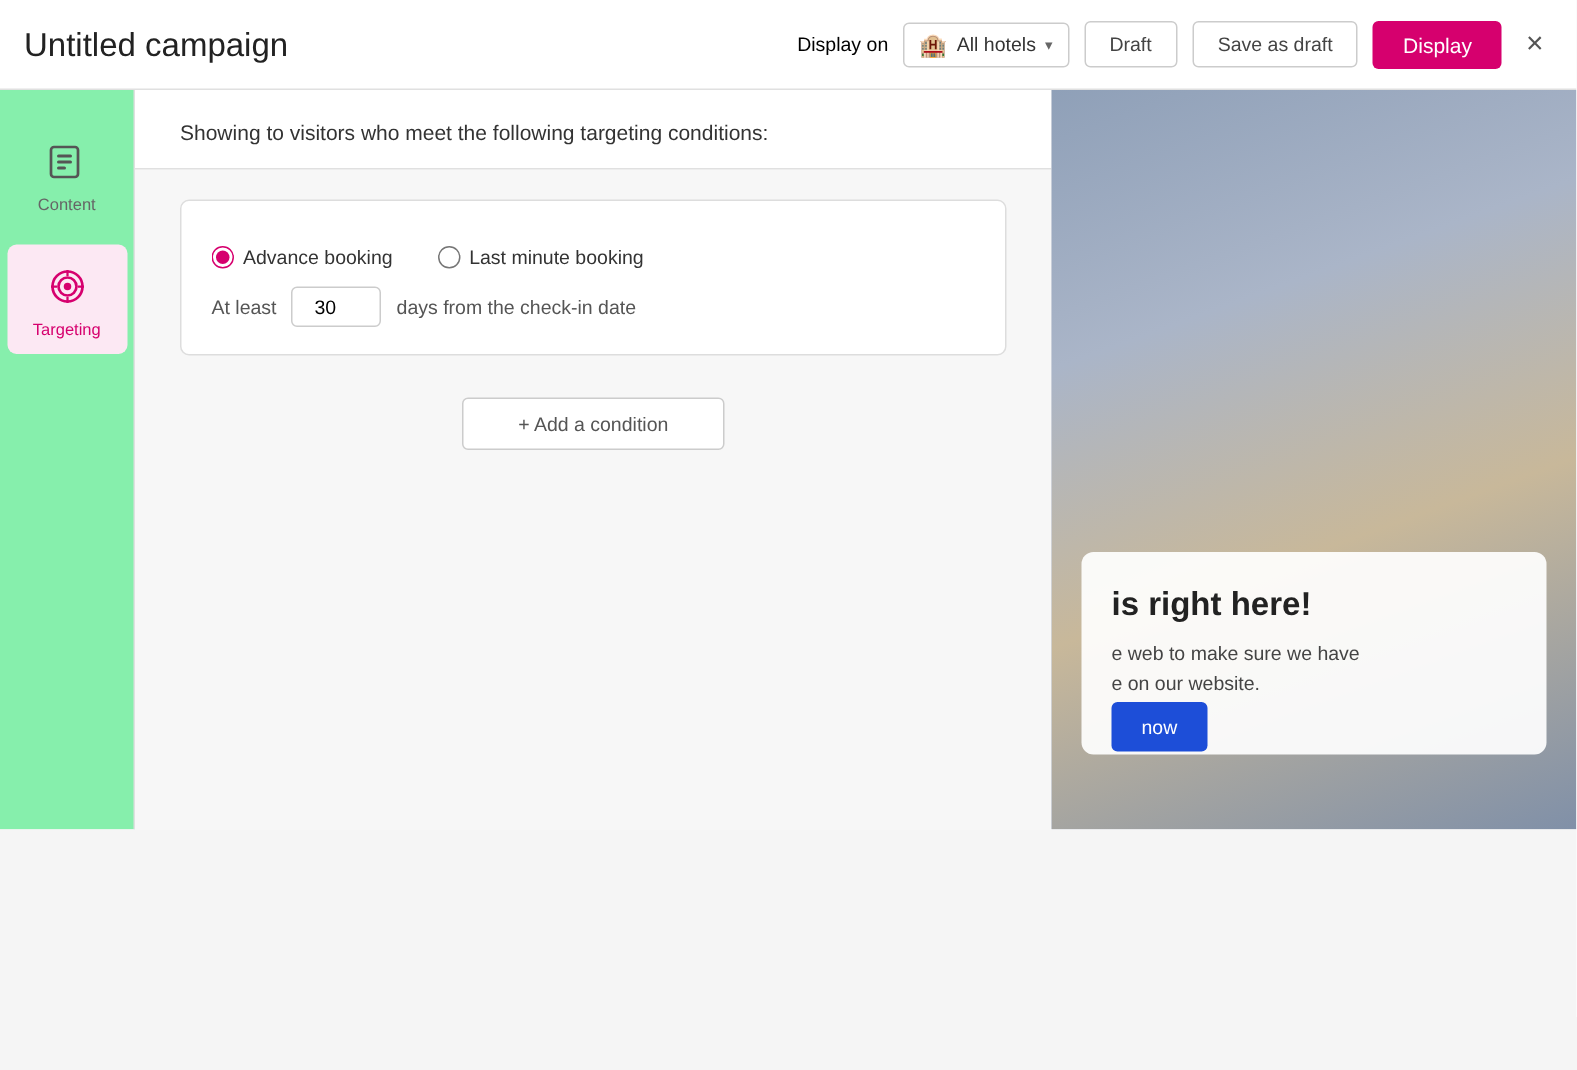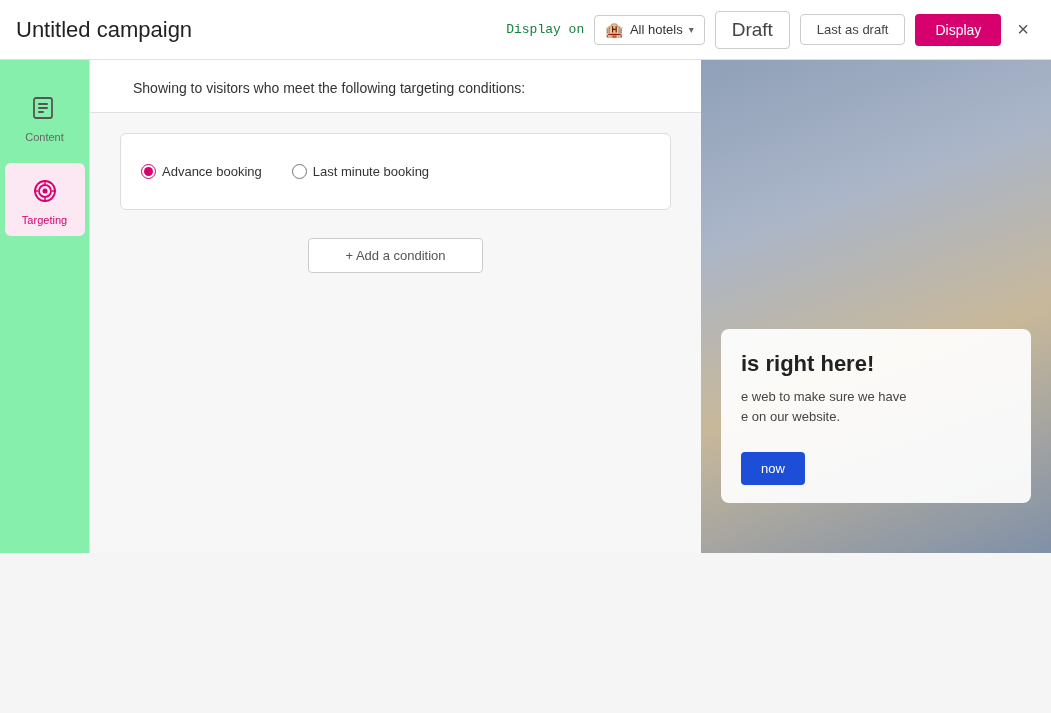--- a/index.html
+++ b/index.html
@@ -36,23 +36,22 @@
       flex: 1;
       min-width: 0;
     }
     .header-right {
       display: flex;
       align-items: center;
       gap: 10px;
       margin-left: auto;
     }
     .display-on-label {
-      color: #15803d;
-      font-size: 13px;
-      font-family: Liberation Mono, monospace;
+      color: #000000;
+      font-size: 13px;
     }
     .hotel-selector {
       display: flex;
       align-items: center;
       gap: 6px;
       border: 1px solid #ccc;
       border-radius: 4px;
       padding: 5px 10px;
       background: #fff;
       cursor: pointer;
@@ -66,21 +65,21 @@
       font-size: 10px;
       color: #666;
     }
     .btn-draft {
       border: 1px solid #ccc;
       background: #fff;
       color: #444;
       padding: 7px 16px;
       border-radius: 4px;
       cursor: pointer;
-      font-size: 19px;
+      font-size: 13px;
     }
     .btn-save-draft {
       border: 1px solid #ccc;
       background: #fff;
       color: #444;
       padding: 7px 16px;
       border-radius: 4px;
       cursor: pointer;
       font-size: 13px;
     }
@@ -161,21 +160,20 @@
     }
 
     .targeting-header {
       background: #fff;
       padding: 20px 30px 16px 30px;
       border-bottom: 1px solid #e0e0e0;
     }
     .targeting-header-text {
       font-size: 14px;
       color: #333;
-      margin-left: 13px;
     }
 
     .conditions-area {
       padding: 20px 30px;
       flex: 1;
     }
 
     
     .condition-card {
       background: #fff;
@@ -288,33 +286,33 @@
       position: absolute;
       top: 0; left: 0;
     }
     .preview-overlay-card {
       position: absolute;
       bottom: 50px;
       left: 20px;
       right: 20px;
       background: rgba(255,255,255,0.92);
       border-radius: 8px;
-      padding: 22px 20px 18px;
+      padding: 22px 20px 2px;
     }
     .preview-card-title {
       font-size: 22px;
       font-weight: 700;
       color: #222;
       margin-bottom: 10px;
     }
     .preview-card-text {
       font-size: 13px;
       color: #444;
       line-height: 1.5;
-      margin-bottom: 26px;
+      margin-bottom: 3px;
     }
     .preview-card-btn {
       background: #1d4ed8;
       color: #fff;
       border: none;
       border-radius: 4px;
       padding: 9px 20px;
       cursor: pointer;
       font-size: 13px;
       font-weight: 500;
@@ -328,21 +326,21 @@
   <div class="header">
     <input class="campaign-title-input" type="text" value="Untitled campaign" style="">
     <div class="header-right">
       <span class="display-on-label">Display on</span>
       <div class="hotel-selector">
         <span class="hotel-icon">🏨</span>
         <span>All hotels</span>
         <span class="chevron">▾</span>
       </div>
       <button class="btn-draft">Draft</button>
-      <button class="btn-save-draft">Last as draft</button>
+      <button class="btn-save-draft">Save as draft</button>
       <button class="btn-publish">Display</button>
       <button class="btn-close">×</button>
     </div>
   </div>
 
   <div class="body-area">
 
     <div class="sidebar">
       <div class="sidebar-item">
         <div class="icon-area">
@@ -383,20 +381,25 @@
             <label class="radio-option">
               <input type="radio" name="booking_type" value="advance" checked="" style="">
               <span>Advance booking</span>
             </label>
             <label class="radio-option">
               <input type="radio" name="booking_type" value="last_minute" style="">
               <span>Last minute booking</span>
             </label>
           </div>
 
+          <div class="days-row">
+            <span class="at-least-label">At least</span>
+            <input class="days-input" type="number" value="30" style="">
+            <span class="days-label">days from the check-in date</span>
+          </div>
         </div>
 
         <div class="add-condition-area">
           <button class="btn-add-condition">+ Add a condition</button>
         </div>
       </div>
     </div>
 
     <div class="preview-area">
       <div class="preview-bg"></div>

